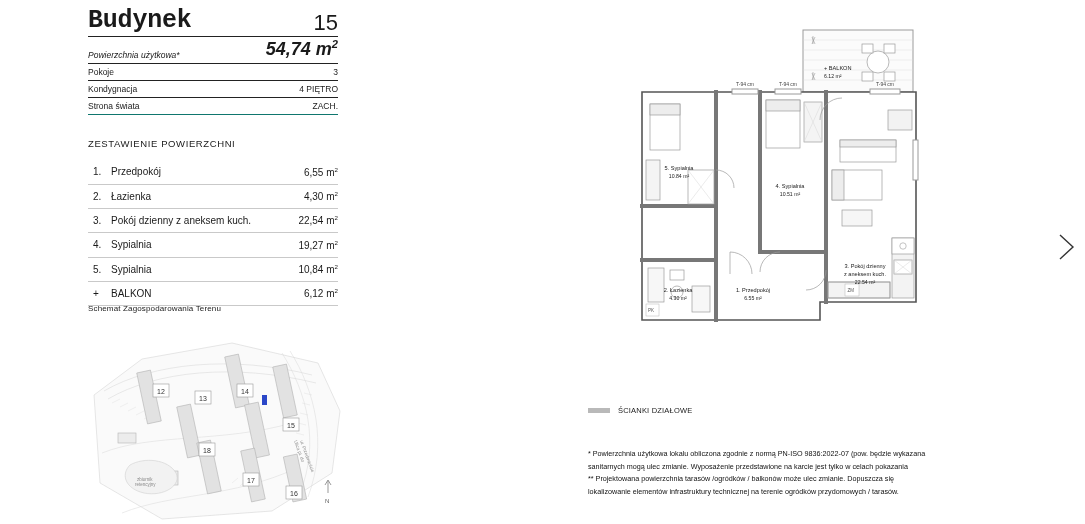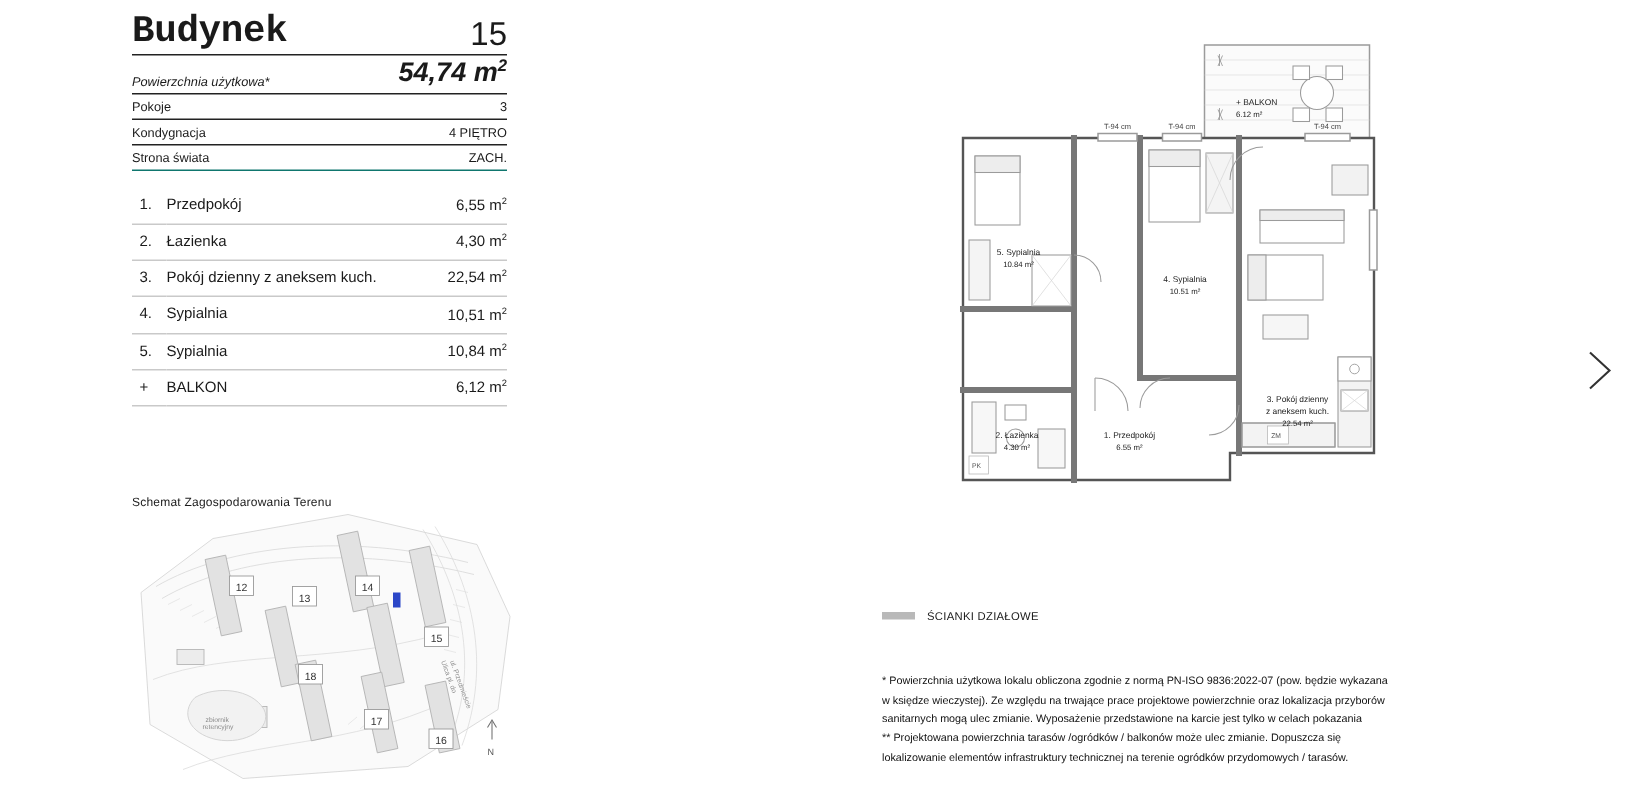--- a/index.html
+++ b/index.html
@@ -98,21 +98,21 @@
     padding-left: 5px;
   }
   .areas td.val {
     text-align: right;
     white-space: nowrap;
   }
 
   .plot-title {
     position: absolute;
     left: 88px;
-    top: 330px;
+    top: 304px;
     font-size: 8px;
     letter-spacing: 0.15px;
   }
 
   
   #site-plan {
     position: absolute;
     left: 82px;
     top: 333px;
     width: 270px;
@@ -208,20 +208,21 @@
         <td class="lbl">Kondygnacja</td>
         <td class="val">4 PIĘTRO</td>
       </tr>
       <tr>
         <td class="lbl">Strona świata</td>
         <td class="val">ZACH.</td>
       </tr>
     </tbody>
   </table>
 
+  <div class="section-head">ZESTAWIENIE POWIERZCHNI</div>
 
   <table class="areas">
     <tbody>
       <tr>
         <td class="idx">1.</td>
         <td class="nm">Przedpokój</td>
         <td class="val"><span>6,55 m</span><span class="sup">2</span></td>
       </tr>
       <tr>
         <td class="idx">2.</td>
@@ -229,21 +230,21 @@
         <td class="val"><span>4,30 m</span><span class="sup">2</span></td>
       </tr>
       <tr>
         <td class="idx">3.</td>
         <td class="nm">Pokój dzienny z aneksem kuch.</td>
         <td class="val"><span>22,54 m</span><span class="sup">2</span></td>
       </tr>
       <tr>
         <td class="idx">4.</td>
         <td class="nm">Sypialnia</td>
-        <td class="val"><span>10,51 m</span><span class="sup">2</span></td>
+        <td class="val"><span>19,27 m</span><span class="sup">2</span></td>
       </tr>
       <tr>
         <td class="idx">5.</td>
         <td class="nm">Sypialnia</td>
         <td class="val"><span>10,84 m</span><span class="sup">2</span></td>
       </tr>
       <tr>
         <td class="idx">+</td>
         <td class="nm">BALKON</td>
         <td class="val"><span>6,12 m</span><span class="sup">2</span></td>
@@ -471,21 +472,20 @@
 
 <div id="legend">
   <div class="legend-row">
     <span class="legend-swatch"></span>
     <span class="legend-label">ŚCIANKI DZIAŁOWE</span>
   </div>
 </div>
 
 <div id="notes">
   <p>* Powierzchnia użytkowa lokalu obliczona zgodnie z normą PN-ISO 9836:2022-07 (pow. będzie wykazana</p>
-  <p>w księdze wieczystej). Ze względu na trwające prace projektowe powierzchnie oraz lokalizacja przyborów</p>
   <p>sanitarnych mogą ulec zmianie. Wyposażenie przedstawione na karcie jest tylko w celach pokazania</p>
   <p>** Projektowana powierzchnia tarasów /ogródków / balkonów może ulec zmianie. Dopuszcza się</p>
   <p>lokalizowanie elementów infrastruktury technicznej na terenie ogródków przydomowych / tarasów.</p>
 </div>
 
 <div id="next-arrow">
 <svg width="22" height="30" viewBox="0 0 22 30" xmlns="http://www.w3.org/2000/svg">
   <path d="M5,3 L18,15 L5,27" fill="none" stroke="#333" stroke-width="1.4"></path>
 </svg>
 </div>

